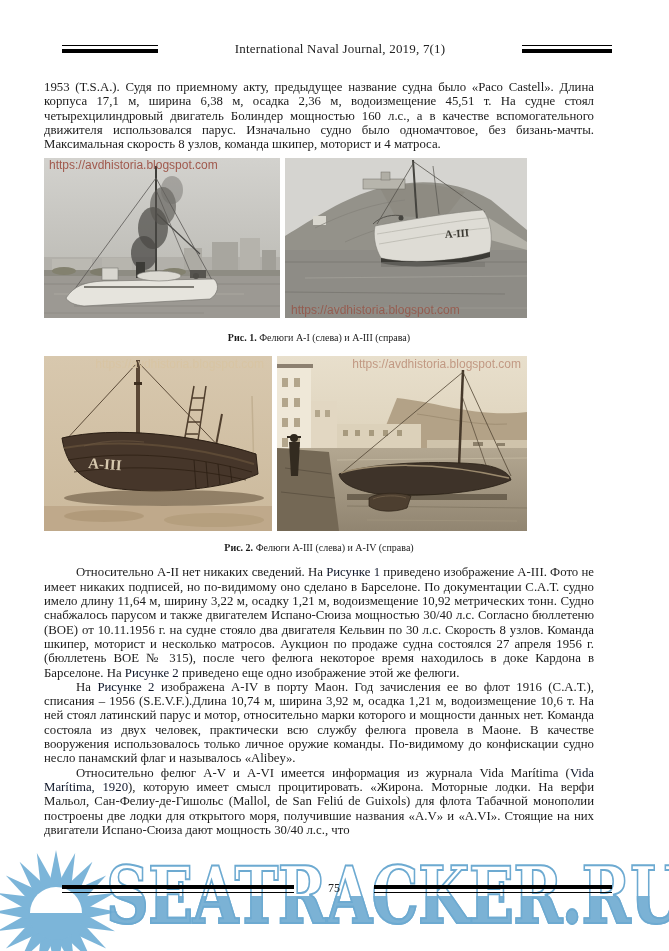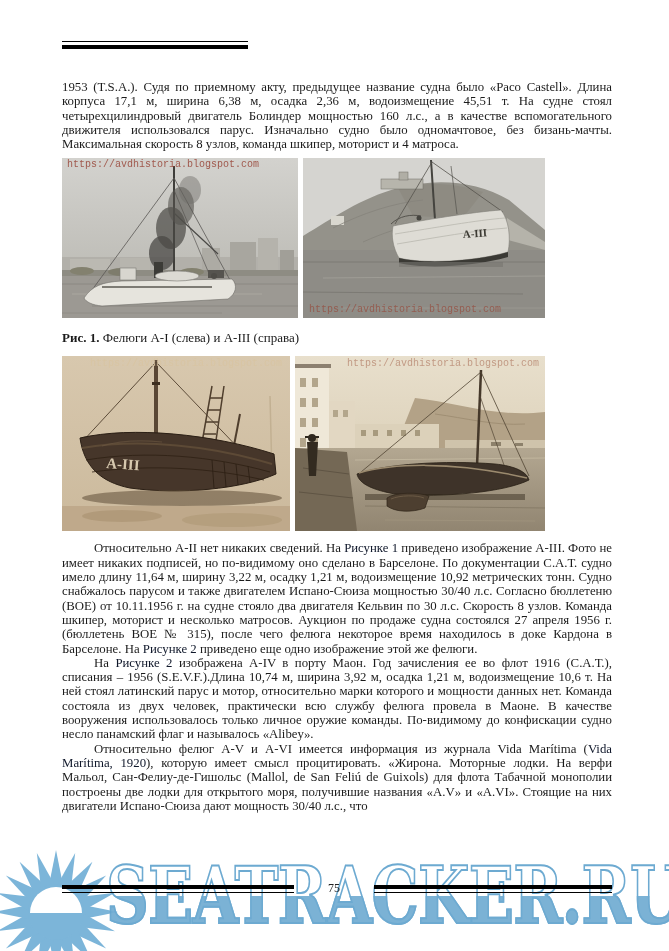--- a/index.html
+++ b/index.html
@@ -10,41 +10,41 @@
   }
   
   .header{position:absolute;top:41px;left:62px;width:550px;display:flex;align-items:center;}
   .rule-pair{display:flex;flex-direction:column;gap:3px;}
   .rule-pair .thin{height:1px;background:#000;}
   .rule-pair .thick{height:4px;background:#000;}
   .rule-pair.hl{width:96px;}
   .rule-pair.hr{width:90px;}
   .journal-title{flex:1;text-align:center;font-size:13px;letter-spacing:.2px;color:#222;}
   
-  .content{position:absolute;top:80px;left:62px;width:550px;}
+  .content{position:absolute;top:80px;left:44px;width:550px;}
   .body-text{
     margin:0;font-size:12.8px;line-height:14.3px;text-align:justify;
     color:#1b1b1b;
   }
   .body-text.indent{text-indent:32px;}
   .link{color:#0f172a;cursor:pointer;}
   .it{}
   .bd{font-weight:bold;}
   .fig-row{display:flex;gap:5px;margin-top:7px;}
   .photo{position:relative;flex:none;overflow:hidden;background:#ccc;}
   .photo svg{display:block;}
   .photo-credit{
-    position:absolute;font-family:Liberation Mono, monospace;font-size:10px;line-height:8px;
+    position:absolute;font-family:Liberation Sans, sans-serif;font-size:12px;line-height:8px;
     letter-spacing:0;white-space:nowrap;pointer-events:none;
   }
   .credit-1{top:3px;left:5px;color:rgba(148,58,44,.8);}
   .credit-2{bottom:4px;left:6px;color:rgba(150,66,50,.65);}
   .credit-3{top:4px;right:8px;color:rgba(216,196,162,.9);}
   .credit-4{top:4px;right:6px;color:rgba(168,106,84,.6);}
-  .caption{margin:12px 0 0 0;font-size:13px;line-height:15px;text-align:left;}
+  .caption{margin:12px 0 0 0;font-size:10px;line-height:15px;text-align:center;}
   .caption.second{margin-top:9px;}
   .fig-row.second{margin-top:11px;}
   .rest{margin-top:10px;}
   
   .footer{position:absolute;top:881px;left:62px;width:550px;display:flex;align-items:center;}
   .rule-pair.fl{width:232px;}
   .rule-pair.fr{flex:1;}
   .page-number{width:80px;text-align:center;font-size:12px;color:#222;}
   
   .watermark{
@@ -66,20 +66,21 @@
 </head>
 <body>
 
 <div class="page">
 
   <div class="header">
     <div class="rule-pair hl">
         <div class="thin"></div>
         <div class="thick"></div>
       </div>
+    <div class="journal-title">International Naval Journal, 2019, 7(1)</div>
     <div class="rule-pair hr">
         <div class="thin"></div>
         <div class="thick"></div>
       </div>
   </div>
 
   <div class="content">
 
     <p class="body-text"><span>1953 (T.S.A.). Судя по приемному акту, предыдущее название судна было «Paco Castell». Длина корпуса 17,1 м, ширина 6,38 м, осадка 2,36 м, водоизмещение 45,51 т. На судне стоял четырехцилиндровый двигатель Болиндер мощностью 160 л.с., а в качестве вспомогательного движителя использовался парус. Изначально судно было одномачтовое, без бизань-мачты. Максимальная скорость 8 узлов, команда шкипер, моторист и 4 матроса.</span></p>
 
@@ -287,20 +288,23 @@
             <path d="M62,118 C90,108 150,104 200,108 C220,110 232,116 234,124 C210,136 150,142 100,138 C78,134 64,128 62,118 Z" fill="#3e3329" stroke="#281f15" stroke-width="0.8"></path>
             <path d="M64,117 C95,108 155,104 232,122" stroke="#9b8a6e" stroke-width="1.5" fill="none"></path>
             <rect x="70" y="138" width="160" height="6" fill="#2e2619" opacity="0.45"></rect>
             <path d="M92,142 C100,136 124,136 134,140 L130,152 C116,157 100,156 92,150 Z" fill="#4d3f30" stroke="#2e2418" stroke-width="0.7"></path>
             <path d="M96,143 C105,139 122,139 129,142" stroke="#6b5a45" stroke-width="1" fill="none"></path>
           </g>
         </svg>
         <span class="photo-credit credit-4">https://avdhistoria.blogspot.com</span>
       </div>
     </div>
+    <p class="caption second">
+      <span class="bd">Рис. 2.</span><span> Фелюги A-III (слева) и A-IV (справа)</span>
+    </p>
 
     <div class="rest">
       <p class="body-text indent"><span>Относительно A-II нет никаких сведений. На </span><span class="link">Рисунке 1</span><span> приведено изображение A-III. Фото не имеет никаких подписей, но по-видимому оно сделано в Барселоне. По документации С.А.Т. судно имело длину 11,64 м, ширину 3,22 м, осадку 1,21 м, водоизмещение 10,92 метрических тонн. Судно снабжалось парусом и также двигателем Испано-Сюиза мощностью 30/40 л.с. Согласно бюллетеню (BOE) от 10.11.1956 г. на судне стояло два двигателя Кельвин по 30 л.с. Скорость 8 узлов. Команда шкипер, моторист и несколько матросов. Аукцион по продаже судна состоялся 27 апреля 1956 г. (бюллетень BOE № 315), после чего фелюга некоторое время находилось в доке Кардона в Барселоне. На </span><span class="link">Рисунке 2</span><span> приведено еще одно изображение этой же фелюги.</span></p>
       <p class="body-text indent"><span>На </span><span class="link">Рисунке 2</span><span> изображена A-IV в порту Маон. Год зачисления ее во флот 1916 (С.А.Т.), списания – 1956 (S.E.V.F.).Длина 10,74 м, ширина 3,92 м, осадка 1,21 м, водоизмещение 10,6 т. На ней стоял латинский парус и мотор, относительно марки которого и мощности данных нет. Команда состояла из двух человек, практически всю службу фелюга провела в Маоне. В качестве вооружения использовалось только личное оружие команды. По-видимому до конфискации судно несло панамский флаг и называлось «Alibey».</span></p>
       <p class="body-text indent"><span>Относительно фелюг A-V и A-VI имеется информация из журнала Vida Marítima (</span><span class="link">Vida Marítima, 1920</span><span>), которую имеет смысл процитировать. </span><span class="it">«Жирона. Моторные лодки. На верфи Мальол, Сан-Фелиу-де-Гишольс (Mallol, de San Feliú de Guixols) для флота Табачной монополии построены две лодки для открытого моря, получившие названия «A.V» и «A.VI». Стоящие на них двигатели Испано-Сюиза дают мощность 30/40 л.с., что</span></p>
     </div>
   </div>
 
   <div class="footer">
     <div class="rule-pair fl">

